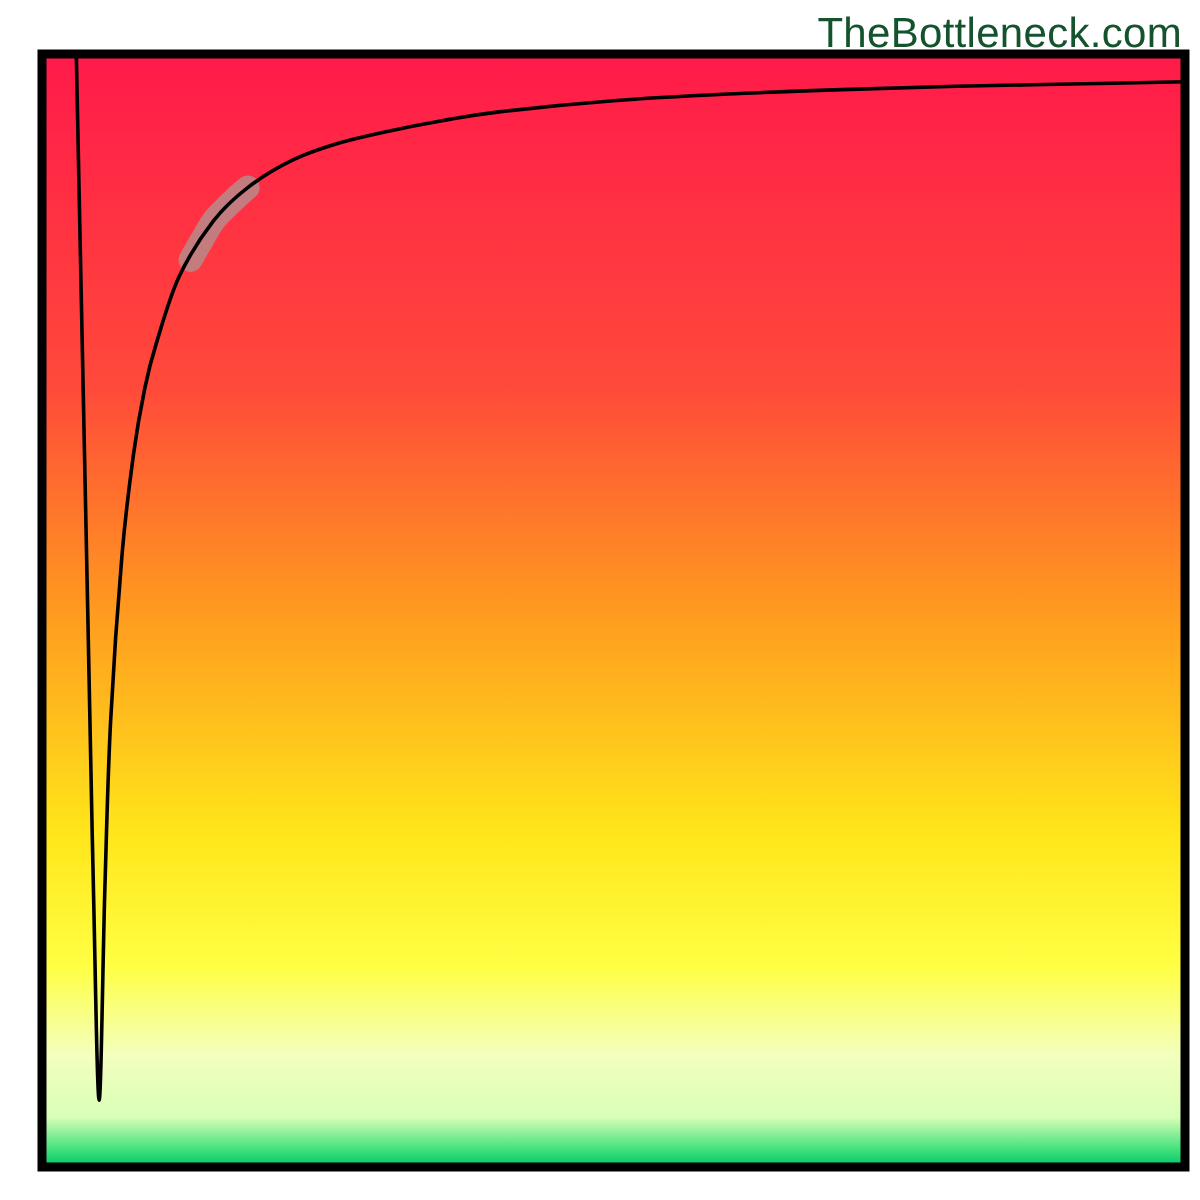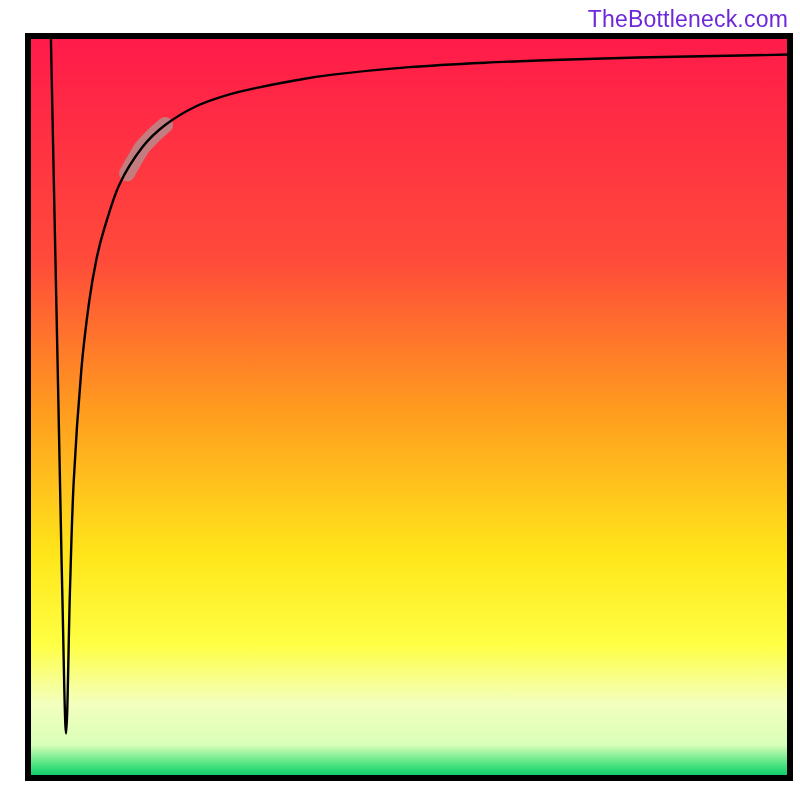--- a/index.html
+++ b/index.html
@@ -12,22 +12,22 @@
   }
   .wrap {
     position: relative;
     width: 800px;
     height: 800px;
   }
   .attribution {
     position: absolute;
     top: 6px;
     right: 12px;
-    color: #6d28d9;
-    font-size: 23px;
+    color: #14532d;
+    font-size: 28px;
     font-weight: 500;
     letter-spacing: 0.2px;
     pointer-events: none;
     text-align: center;
   }
   .plot {
     position: absolute;
     
     left: 0;
     top: 0;

